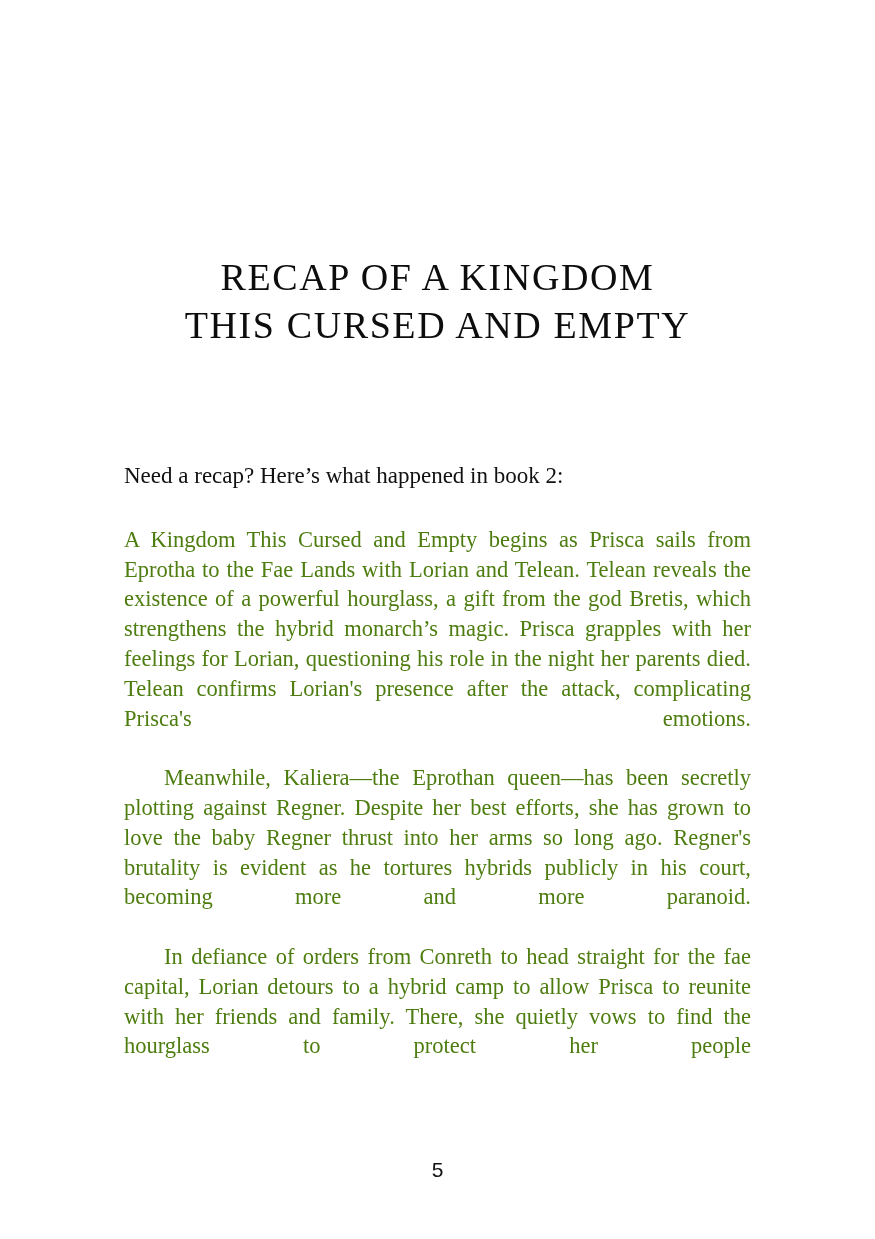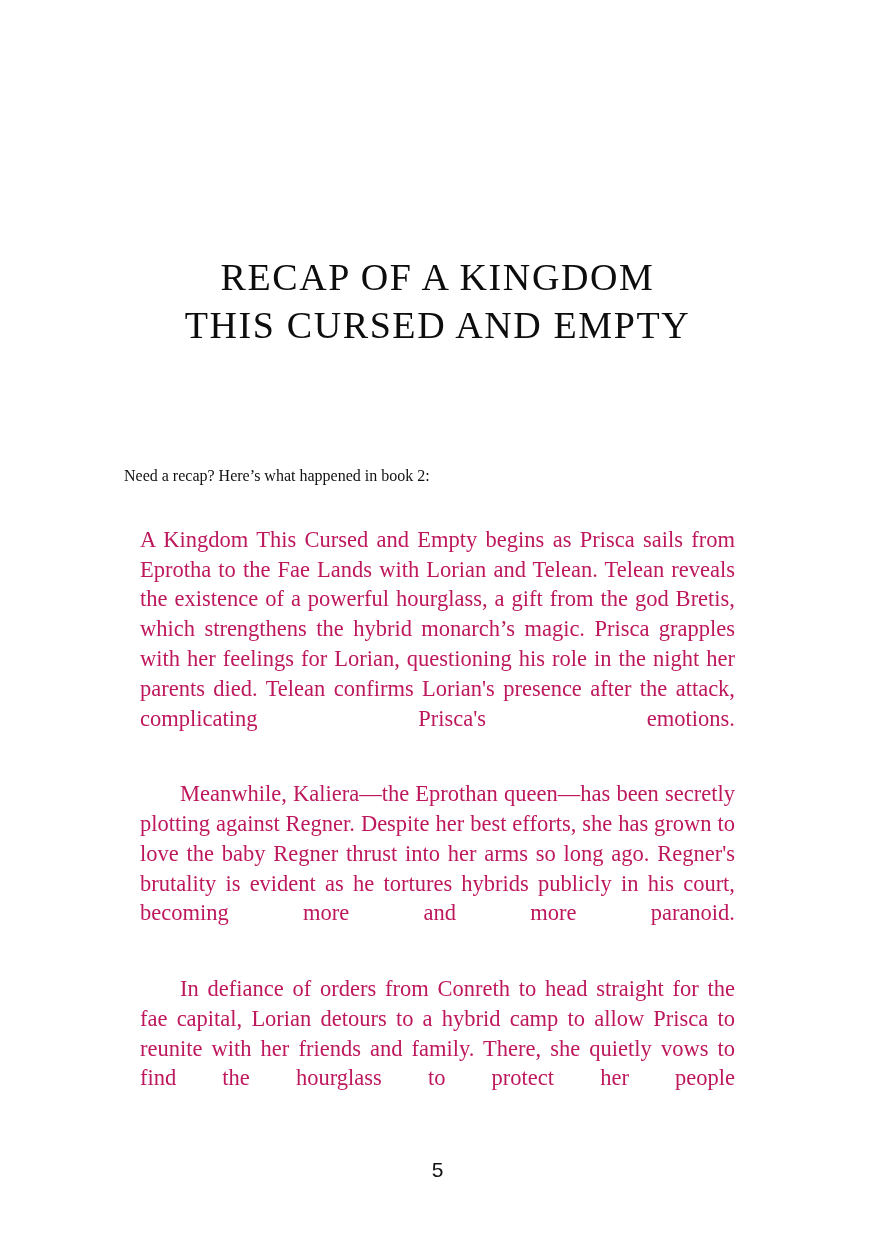--- a/index.html
+++ b/index.html
@@ -37,34 +37,34 @@
 
   
   .textblock {
     position: absolute;
     left: 124px;
     top: 461px;
     width: 627px;
   }
 
   .lede {
-    font-size: 16px;
+    font-size: 23px;
     line-height: 29.8px;
     margin: 0 0 34px 0;
     text-align: left;
     color: #111111;
   }
 
   .body-para {
     font-size: 22.5px;
     line-height: 29.8px;
-    margin: 16px;
+    margin: 0;
     text-align: justify;
     text-justify: inter-word;
-    color: #be185d;
+    color: #4d7c0f;
     hyphens: none;
   }
 
   .body-para.indented {
     text-indent: 40px;
   }
 
   
   .body-para::after {
     content: "";

